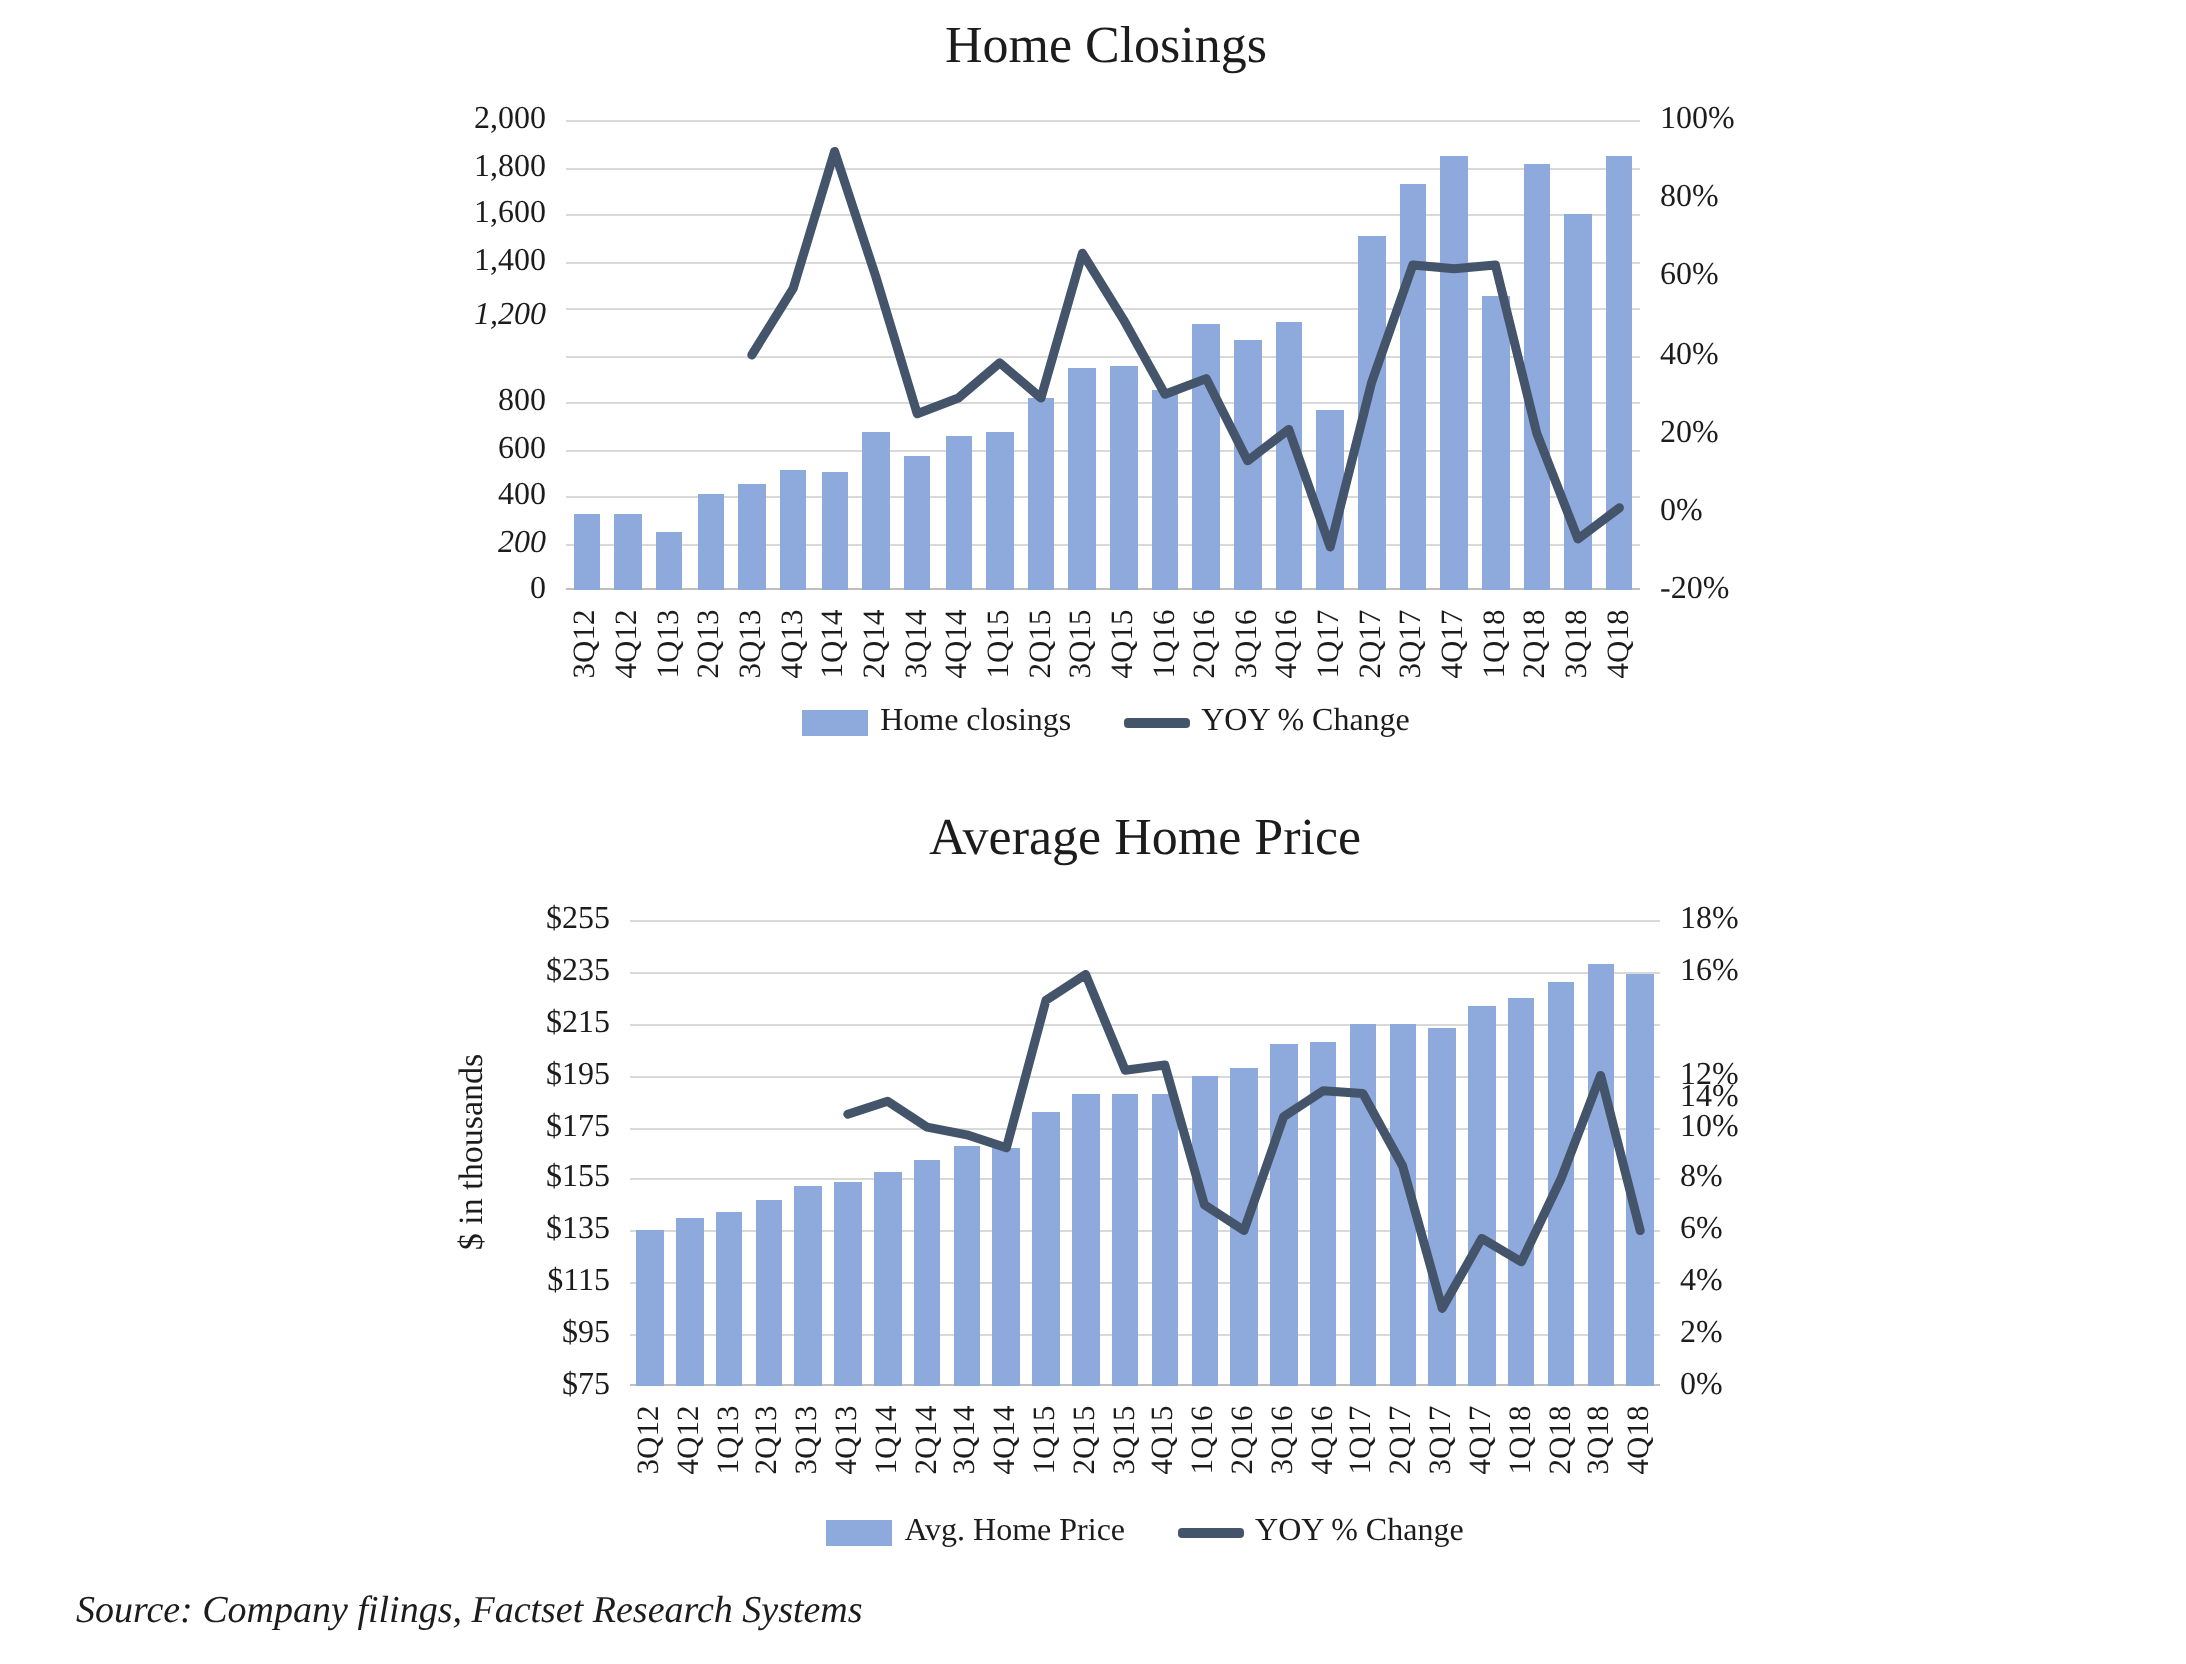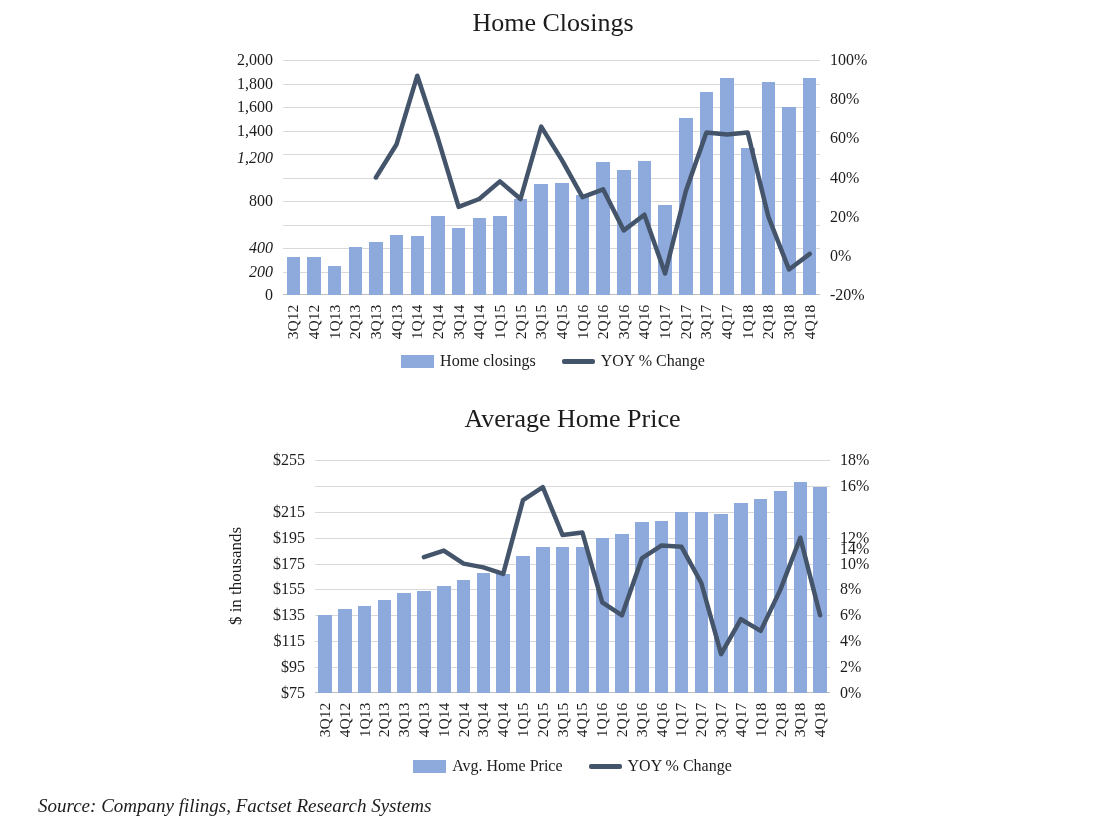--- a/index.html
+++ b/index.html
@@ -89,21 +89,22 @@
         <span class="swatch-line"></span>
         <span>YOY % Change</span>
       </div>
     </div>
   <div class="ytick left" style="top: 50px; left: 0px; width: 273px;">2,000</div>
       <div class="ytick left" style="top: 74px; left: 0px; width: 273px;">1,800</div>
       <div class="ytick left" style="top: 97px; left: 0px; width: 273px;">1,600</div>
       <div class="ytick left" style="top: 121px; left: 0px; width: 273px;">1,400</div>
       <div class="ytick left" style="top: 148px; left: 0px; width: 273px; font-style: italic;">1,200</div>
       <div class="ytick left" style="top: 191px; left: 0px; width: 273px;">800</div>
-      <div class="ytick left" style="top: 238px; left: 0px; width: 273px; font-style: italic;">400</div>
+      <div class="ytick left" style="top: 215px; left: 0px; width: 273px;">600</div>
+      <div class="ytick left" style="top: 238px; left: 0px; width: 273px;">400</div>
       <div class="ytick left" style="top: 262px; left: 0px; width: 273px; font-style: italic;">200</div>
       <div class="ytick left" style="top: 285px; left: 0px; width: 273px;">0</div>
       <div class="ytick right" style="top: 50px; left: 830px;">100%</div>
       <div class="ytick right" style="top: 89px; left: 830px;">80%</div>
       <div class="ytick right" style="top: 128px; left: 830px;">60%</div>
       <div class="ytick right" style="top: 168px; left: 830px;">40%</div>
       <div class="ytick right" style="top: 207px; left: 830px;">20%</div>
       <div class="ytick right" style="top: 246px; left: 830px;">0%</div>
       <div class="ytick right" style="top: 285px; left: 830px;">-20%</div>
       <div class="xtick" style="left: 293.3px; top: 322px;">3Q12</div>
@@ -182,20 +183,21 @@
       <div class="legend-item">
         <span class="swatch-bar"></span>
         <span>Avg. Home Price</span>
       </div>
       <div class="legend-item">
         <span class="swatch-line"></span>
         <span>YOY % Change</span>
       </div>
     </div>
   <div class="ytick left" style="top: 450px; left: 0px; width: 305px;">$255</div>
+      <div class="ytick left" style="top: 476px; left: 0px; width: 305px;">$235</div>
       <div class="ytick left" style="top: 502px; left: 0px; width: 305px;">$215</div>
       <div class="ytick left" style="top: 528px; left: 0px; width: 305px;">$195</div>
       <div class="ytick left" style="top: 554px; left: 0px; width: 305px;">$175</div>
       <div class="ytick left" style="top: 579px; left: 0px; width: 305px;">$155</div>
       <div class="ytick left" style="top: 605px; left: 0px; width: 305px;">$135</div>
       <div class="ytick left" style="top: 631px; left: 0px; width: 305px;">$115</div>
       <div class="ytick left" style="top: 657px; left: 0px; width: 305px;">$95</div>
       <div class="ytick left" style="top: 683px; left: 0px; width: 305px;">$75</div>
       <div class="ytick right" style="top: 450px; left: 840px;">18%</div>
       <div class="ytick right" style="top: 476px; left: 840px;">16%</div>

